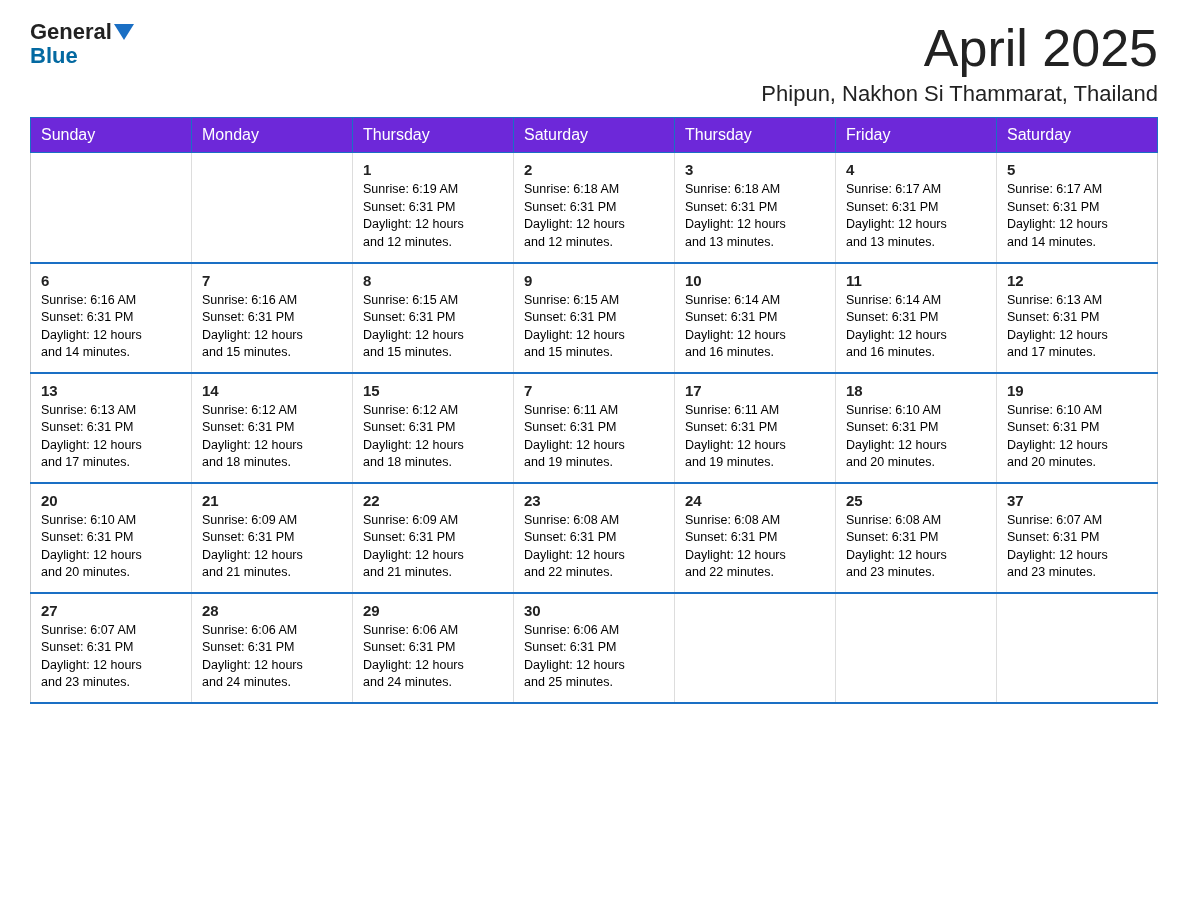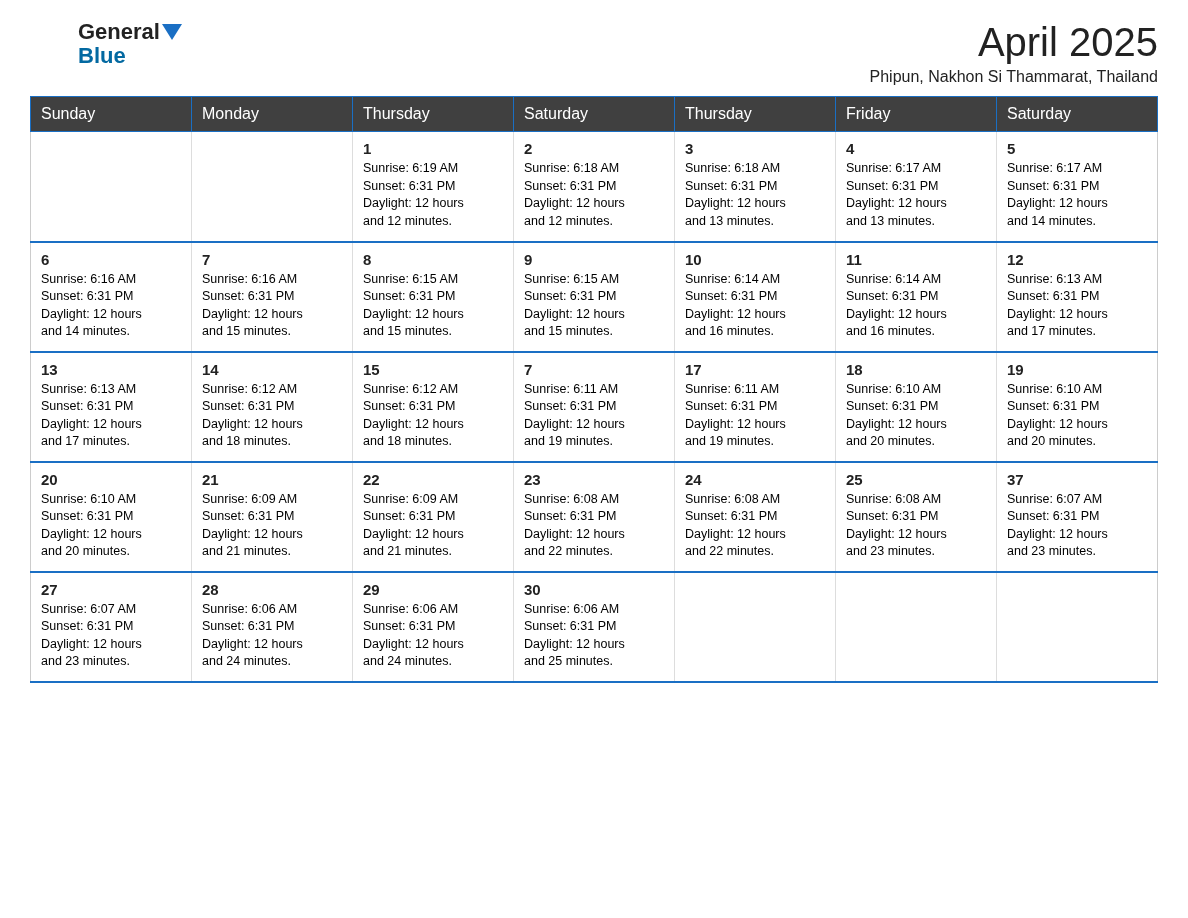--- a/index.html
+++ b/index.html
@@ -20,21 +20,20 @@
     .logo {
       display: flex;
       flex-direction: column;
       align-items: flex-start;
     }
     .logo-text {
       font-size: 22px;
       font-weight: bold;
       color: #222;
       line-height: 1.1;
-      margin-left: 48px;
     }
     .logo-blue {
       color: #0369a1;
     }
     .logo-triangle {
       width: 0;
       height: 0;
       border-left: 10px solid transparent;
       border-right: 10px solid transparent;
       border-top: 16px solid #1a6fc4;
@@ -43,37 +42,37 @@
       vertical-align: middle;
     }
     .logo-top-line {
       display: flex;
       align-items: center;
     }
     .title-block {
       text-align: right;
     }
     .month-title {
-      font-size: 40px;
+      font-size: 52px;
       font-weight: normal;
       color: #222;
       line-height: 1.1;
     }
     .location-title {
-      font-size: 16px;
+      font-size: 22px;
       color: #222;
       margin-top: 4px;
     }
     table {
       width: 100%;
       border-collapse: collapse;
       margin-top: 8px;
     }
     thead tr {
-      background-color: #404040;
+      background-color: #6d28d9;
     }
     thead th {
       color: #fff;
       font-size: 16px;
       font-weight: normal;
       padding: 8px 10px;
       text-align: left;
       border: 1px solid #1a6fc4;
     }
     tbody tr {

